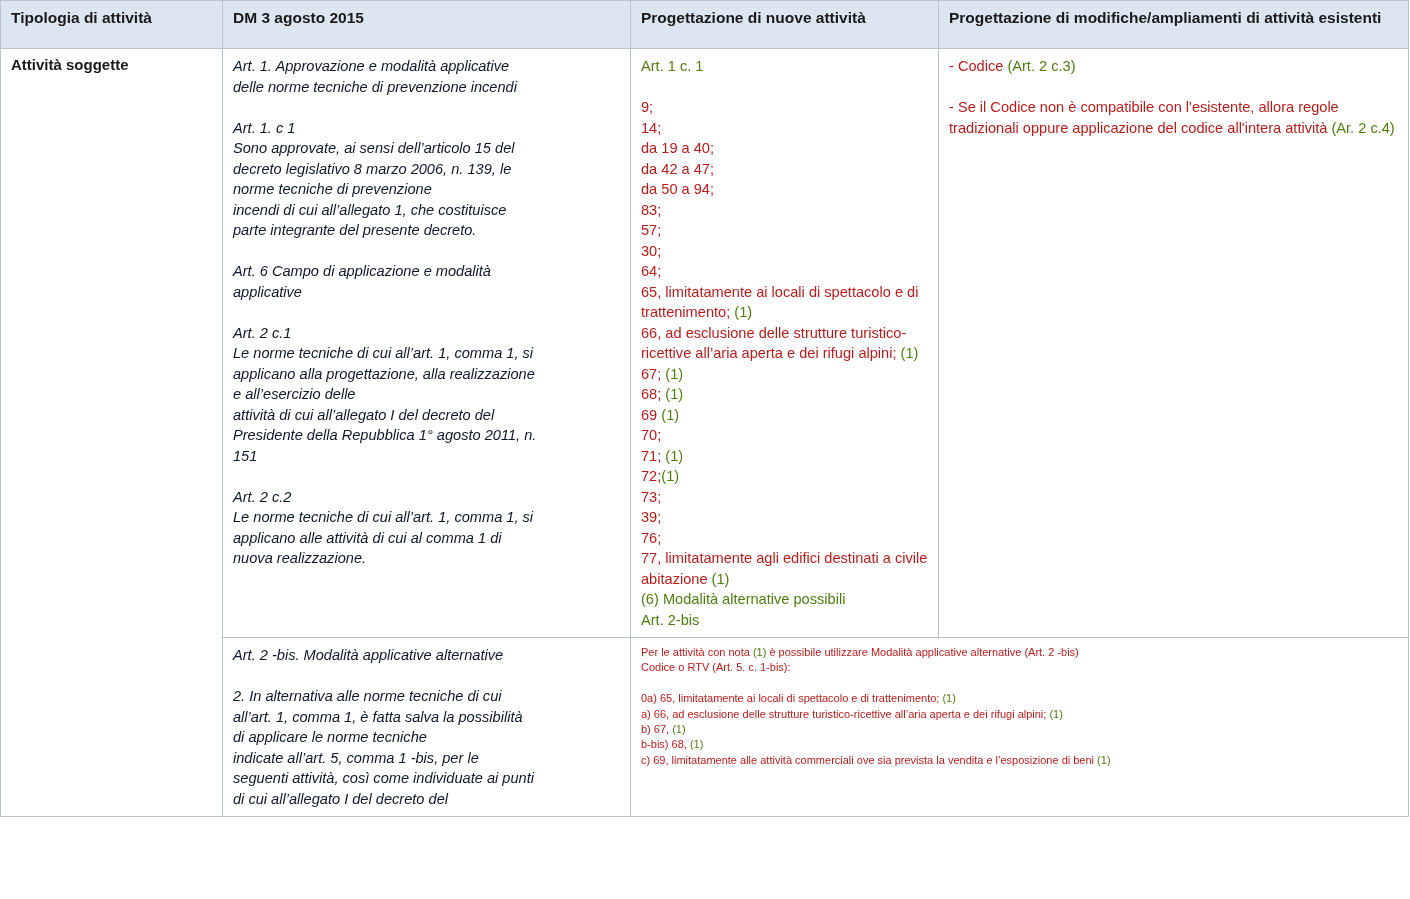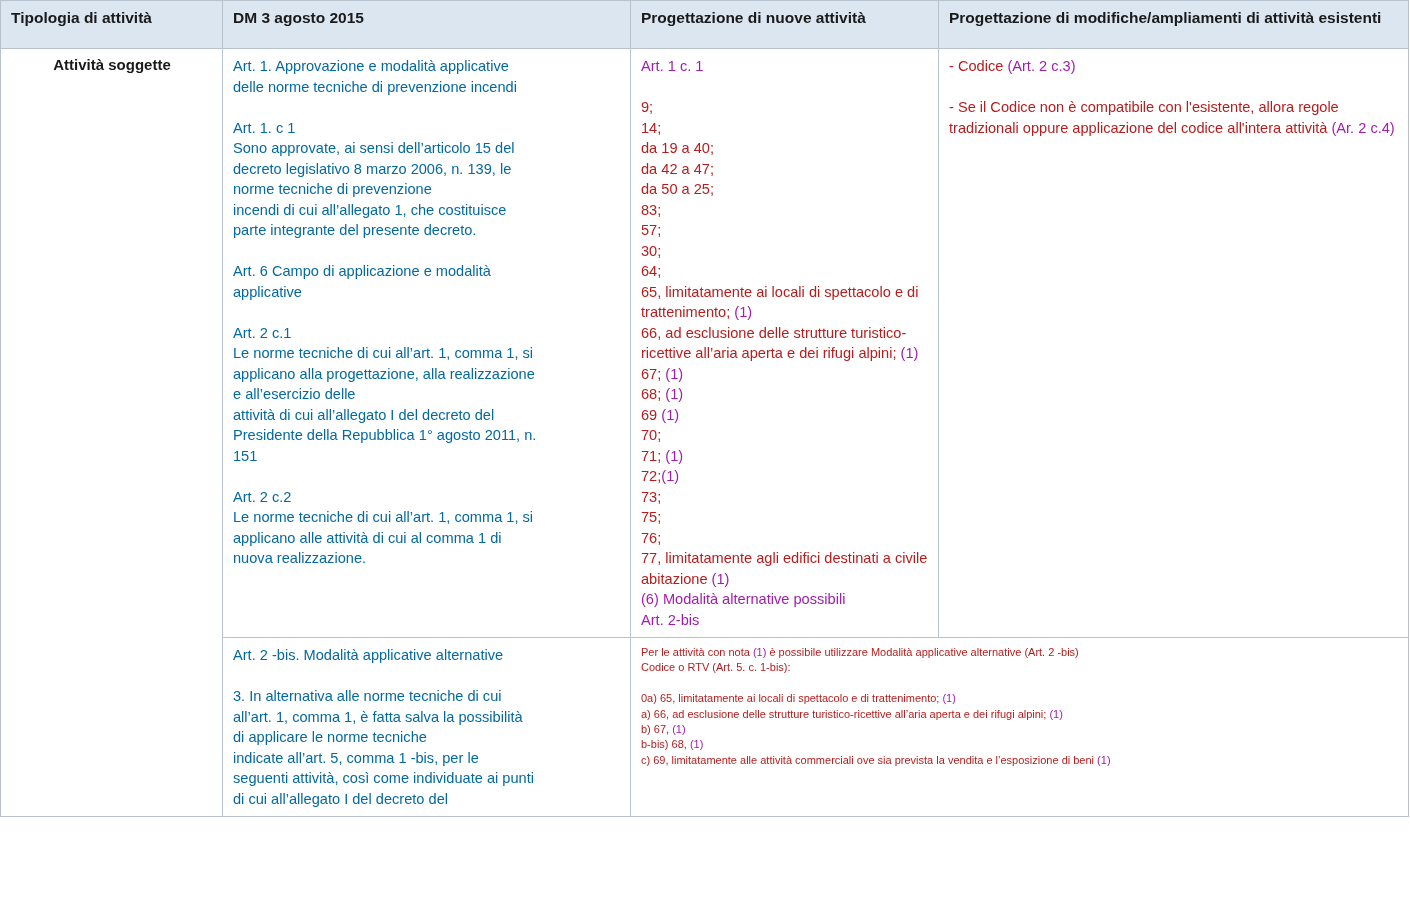--- a/index.html
+++ b/index.html
@@ -48,32 +48,33 @@
   col.c1 { width: 222px; }
   col.c2 { width: 408px; }
   col.c3 { width: 308px; }
   col.c4 { width: 470px; }
 
   td.cat {
     font-weight: bold;
     font-size: 15px;
     color: #1a1a1a;
     vertical-align: middle;
-    text-align: center;
+    text-align: left;
     padding-left: 10px;
   }
   td.body-cell {
     font-size: 14.6px;
     line-height: 1.405;
     color: #1f1f1f;
   }
   td.body-cell.c2col {
-    color: #0369a1;
+    color: #0f172a;
+    font-style: italic;
   }
-  .red { color: #a21caf; }
+  .red { color: #4d7c0f; }
   .blk { color: #b91c1c; }
 
   
   td.wide-note {
     font-size: 11px;
     line-height: 1.40;
     color: #1f1f1f;
     padding-top: 6px;
   }
   p.ln {
@@ -133,51 +134,51 @@
             <p class="ln">applicano alle attività di cui al comma 1 di</p>
             <p class="ln">nuova realizzazione.</p>
           </td>
         <td class="body-cell r1c3" id="r1c3">
             <p class="ln red">Art. 1 c. 1</p>
             <p class="ln">&nbsp;</p>
             <p class="ln"><span class="blk">9;</span></p>
             <p class="ln"><span class="blk">14;</span></p>
             <p class="ln"><span class="blk">da 19 a 40;</span></p>
             <p class="ln"><span class="blk">da 42 a 47;</span></p>
-            <p class="ln"><span class="blk">da 50 a 25;</span></p>
+            <p class="ln"><span class="blk">da 50 a 94;</span></p>
             <p class="ln"><span class="blk">83;</span></p>
             <p class="ln"><span class="blk">57;</span></p>
             <p class="ln"><span class="blk">30;</span></p>
             <p class="ln"><span class="blk">64;</span></p>
             <p class="ln"><span class="blk">65, limitatamente ai locali di spettacolo e di trattenimento; </span><span class="red">(1)</span></p>
             <p class="ln"><span class="blk">66, ad esclusione delle strutture turistico-ricettive all’aria aperta e dei rifugi alpini; </span><span class="red">(1)</span></p>
             <p class="ln"><span class="blk">67; </span><span class="red">(1)</span></p>
             <p class="ln"><span class="blk">68; </span><span class="red">(1)</span></p>
             <p class="ln"><span class="blk">69 </span><span class="red">(1)</span></p>
             <p class="ln"><span class="blk">70;</span></p>
             <p class="ln"><span class="blk">71; </span><span class="red">(1)</span></p>
             <p class="ln"><span class="blk">72;</span><span class="red">(1)</span></p>
             <p class="ln"><span class="blk">73;</span></p>
-            <p class="ln"><span class="blk">75;</span></p>
+            <p class="ln"><span class="blk">39;</span></p>
             <p class="ln"><span class="blk">76;</span></p>
             <p class="ln"><span class="blk">77, limitatamente agli edifici destinati a civile abitazione </span><span class="red">(1)</span></p>
             <p class="ln red">(6) Modalità alternative possibili</p>
             <p class="ln red">Art. 2-bis</p>
           </td>
         <td class="body-cell r1c4" id="r1c4">
             <p class="ln"><span class="blk">- Codice </span><span class="red">(Art. 2 c.3)</span></p>
             <p class="ln">&nbsp;</p>
             <p class="ln"><span class="blk">- Se il Codice non è compatibile con l'esistente, allora regole tradizionali oppure applicazione del codice all'intera attività </span><span class="red">(Ar. 2 c.4)</span></p>
           </td>
       </tr>
       <tr>
         <td class="body-cell c2col r2c2" id="r2c2">
             <p class="ln">Art. 2 -bis. Modalità applicative alternative</p>
             <p class="ln">&nbsp;</p>
-            <p class="ln">3. In alternativa alle norme tecniche di cui</p>
+            <p class="ln">2. In alternativa alle norme tecniche di cui</p>
             <p class="ln">all’art. 1, comma 1, è fatta salva la possibilità</p>
             <p class="ln">di applicare le norme tecniche</p>
             <p class="ln">indicate all’art. 5, comma 1 -bis, per le</p>
             <p class="ln">seguenti attività, così come individuate ai punti</p>
             <p class="ln">di cui all’allegato I del decreto del</p>
           </td>
         <td class="wide-note" colspan="2" id="r2note">
             <p class="ln"><span class="blk">Per le attività con nota </span><span class="red">(1)</span><span class="blk"> è possibile utilizzare Modalità applicative alternative (Art. 2 -bis)</span></p>
             <p class="ln"><span class="blk">Codice o RTV (Art. 5. c. 1-bis):</span></p>
             <p class="ln">&nbsp;</p>

